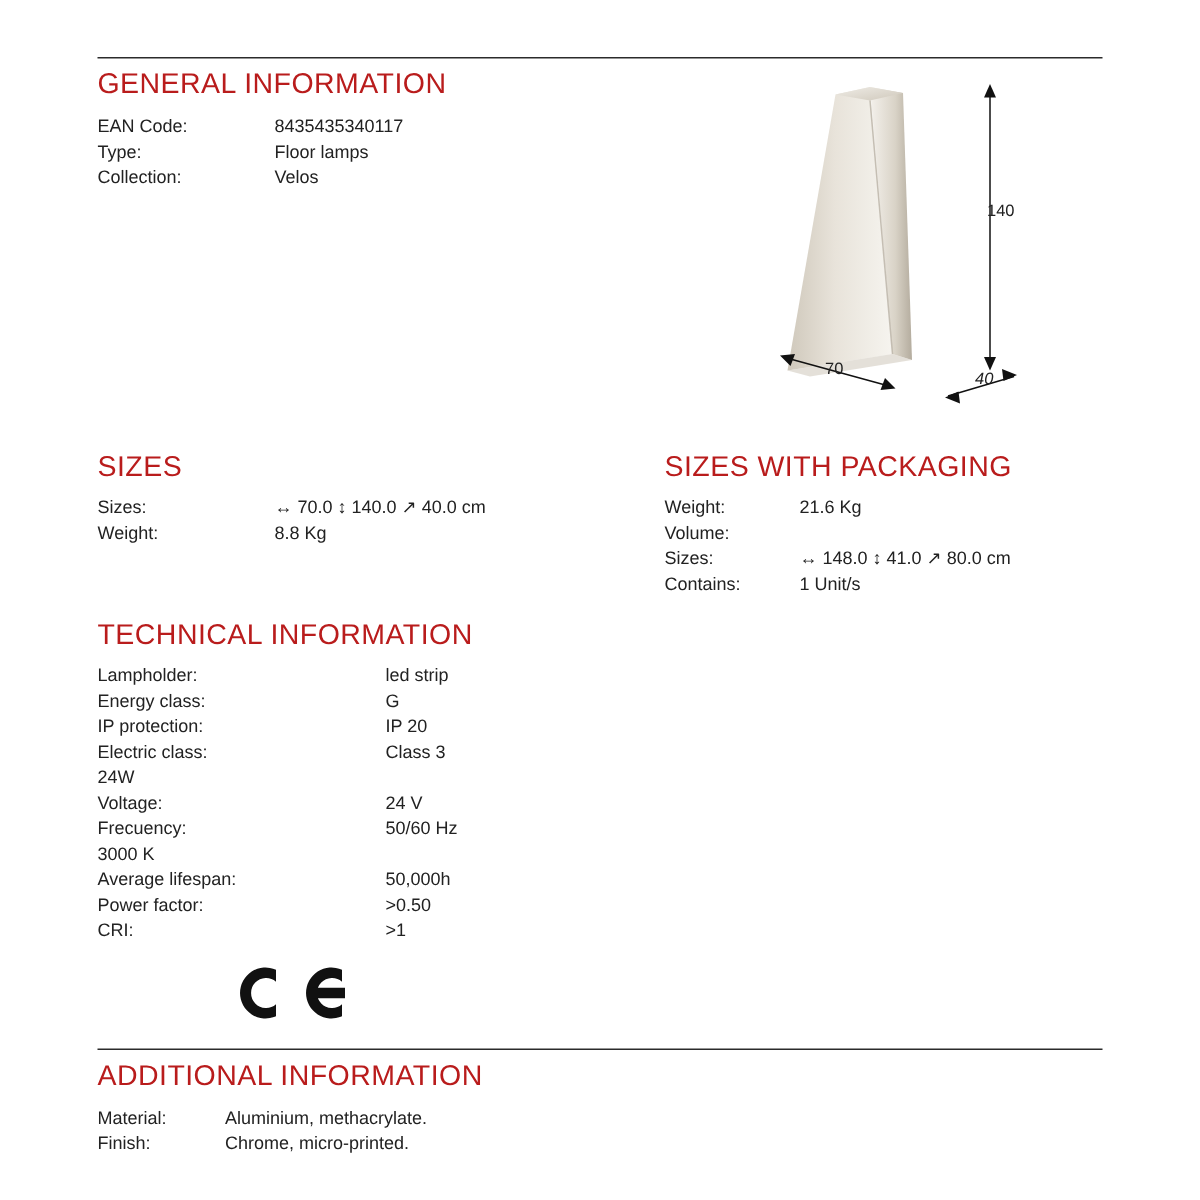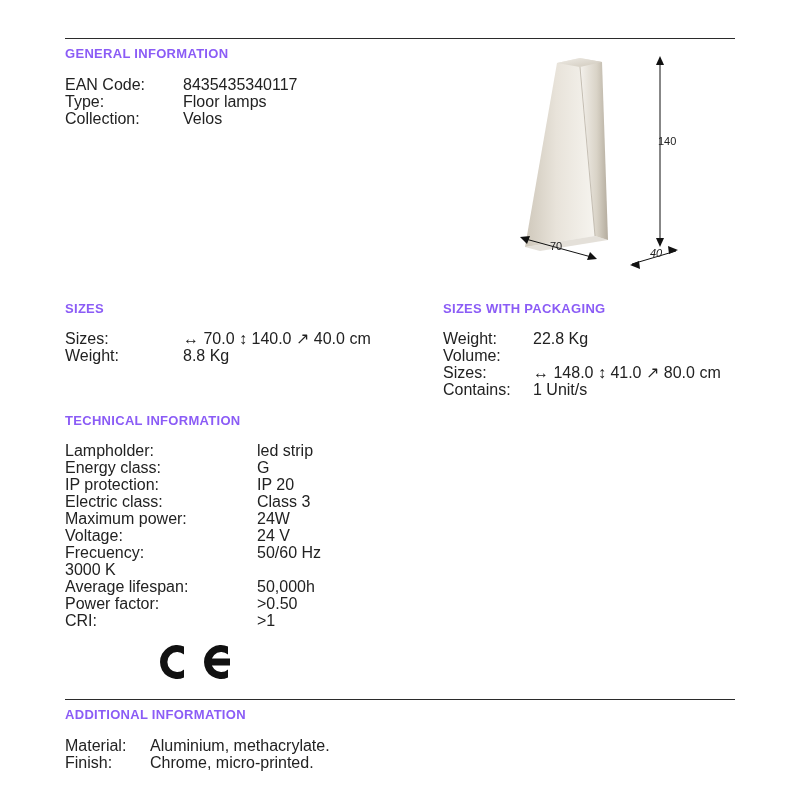--- a/index.html
+++ b/index.html
@@ -23,28 +23,28 @@
   }
   .rule {
     position: absolute;
     left: 65px;
     width: 670px;
     height: 1px;
     background: #2b2b2b;
   }
   .section-title {
     position: absolute;
-    font-size: 13px;
+    font-size: 19px;
     letter-spacing: 0.3px;
-    color: #8b5cf6;
-    font-weight: 700;
+    color: #b91c1c;
+    font-weight: 400;
   }
   .kv {
     position: absolute;
-    font-size: 16px;
+    font-size: 12px;
     color: #222;
   }
   .kv-row {
     display: flex;
     line-height: 17px;
   }
   .kv-label {
     width: 118px;
     flex: 0 0 auto;
     color: #222;
@@ -168,21 +168,21 @@
       <span class="kv-label">Weight:</span>
       <span class="kv-value">8.8 Kg</span>
     </div>
   </div>
 
   <div class="section-title" style="left:443px; top:301px;">SIZES WITH PACKAGING</div>
 
   <div class="kv wide" style="left:443px; top:330px; width:320px;">
     <div class="kv-row">
       <span class="kv-label">Weight:</span>
-      <span class="kv-value">22.8 Kg</span>
+      <span class="kv-value">21.6 Kg</span>
     </div>
     <div class="kv-row">
       <span class="kv-label">Volume:</span>
     </div>
     <div class="kv-row">
       <span class="kv-label">Sizes:</span>
       <span class="kv-value">↔ 148.0 ↕ 41.0 ↗ 80.0 cm</span>
     </div>
     <div class="kv-row">
       <span class="kv-label">Contains:</span>
@@ -203,21 +203,20 @@
     </div>
     <div class="kv-row">
       <span class="kv-label">IP protection:</span>
       <span class="kv-value">IP 20</span>
     </div>
     <div class="kv-row">
       <span class="kv-label">Electric class:</span>
       <span class="kv-value">Class 3</span>
     </div>
     <div class="kv-row">
-      <span class="kv-label">Maximum power:</span>
       <span class="kv-value">24W</span>
     </div>
     <div class="kv-row">
       <span class="kv-label">Voltage:</span>
       <span class="kv-value">24 V</span>
     </div>
     <div class="kv-row">
       <span class="kv-label">Frecuency:</span>
       <span class="kv-value">50/60 Hz</span>
     </div>

